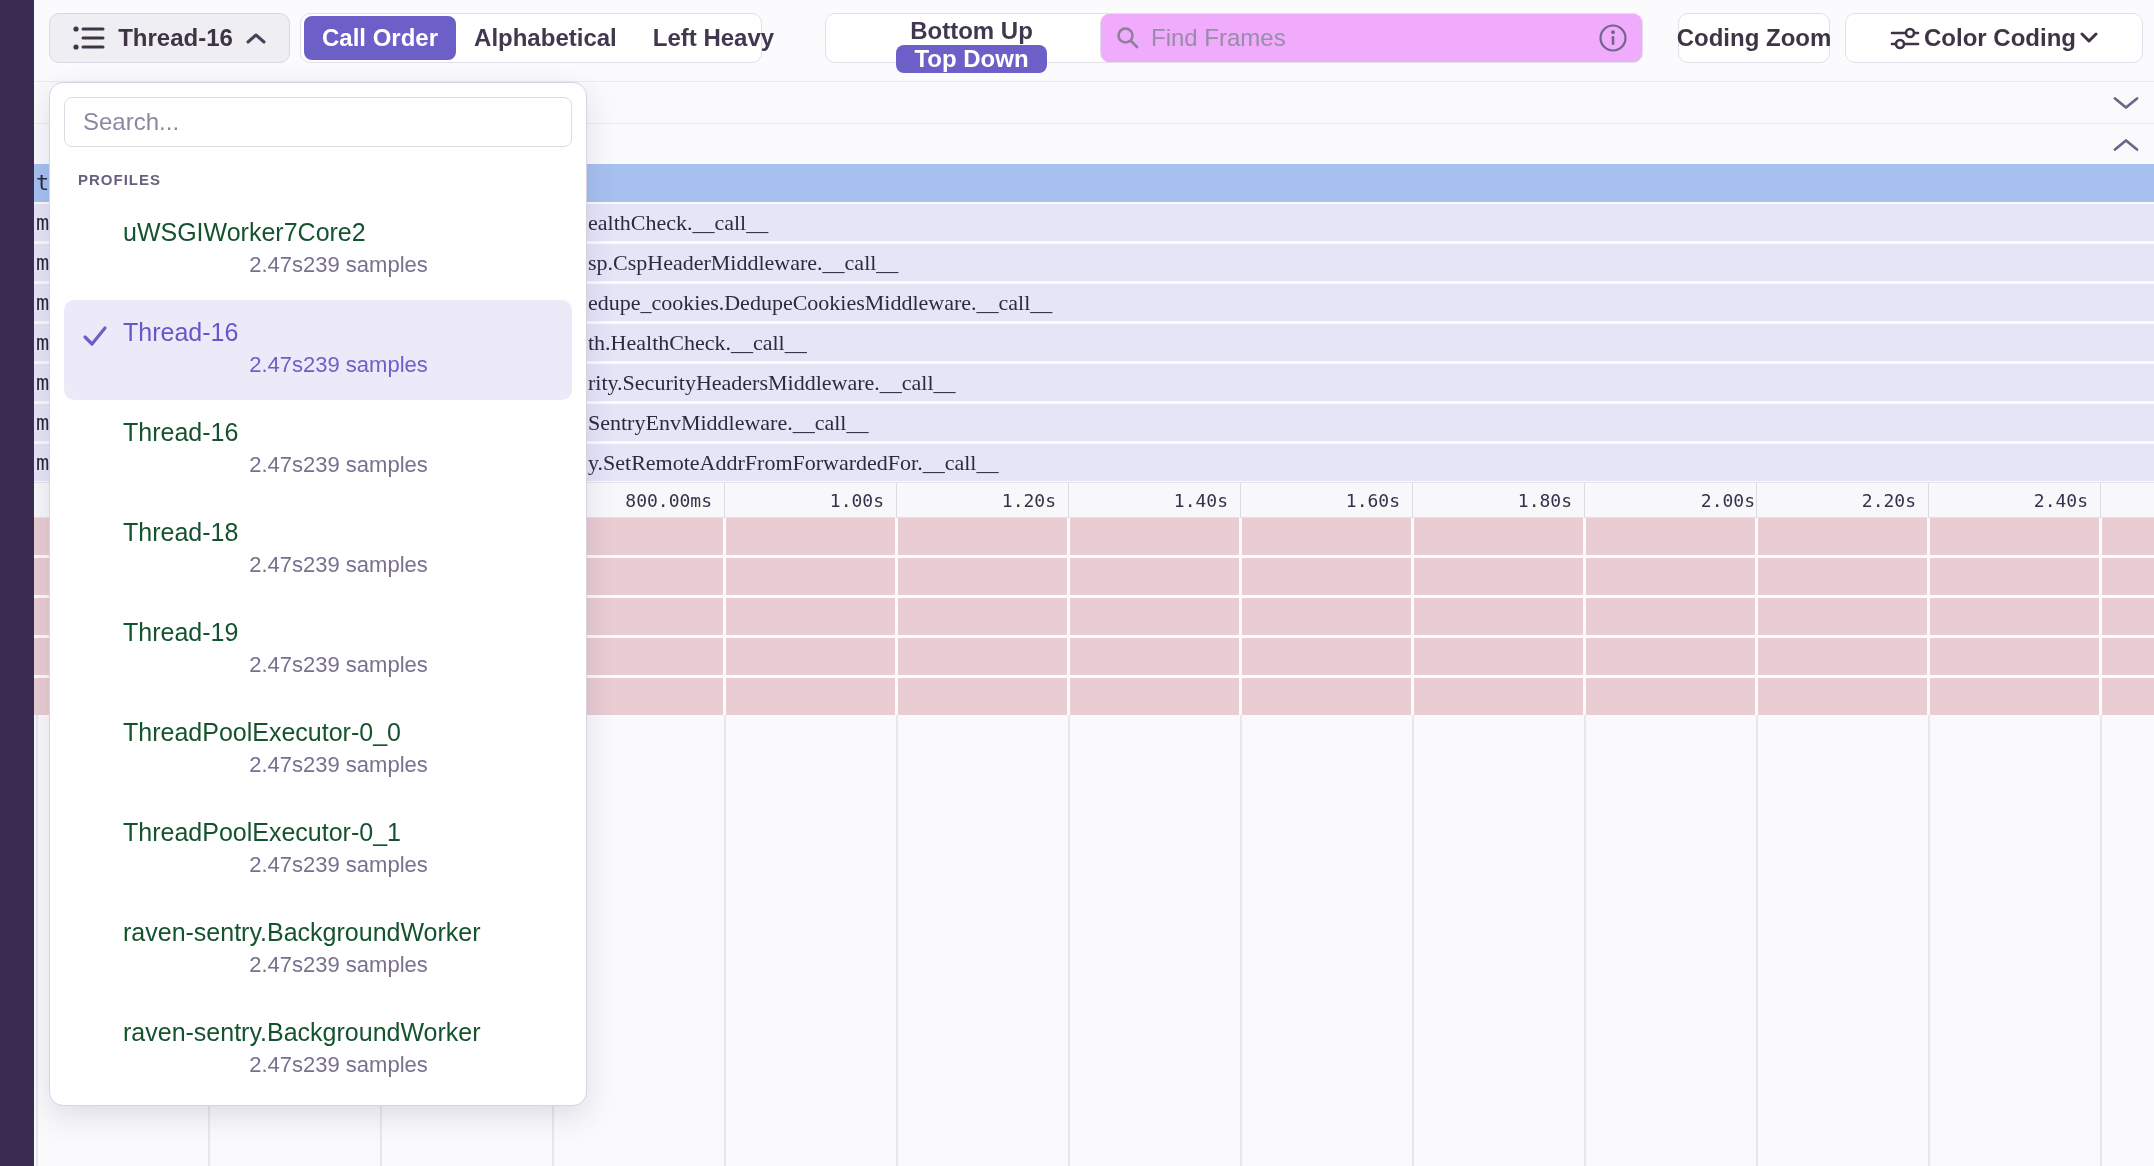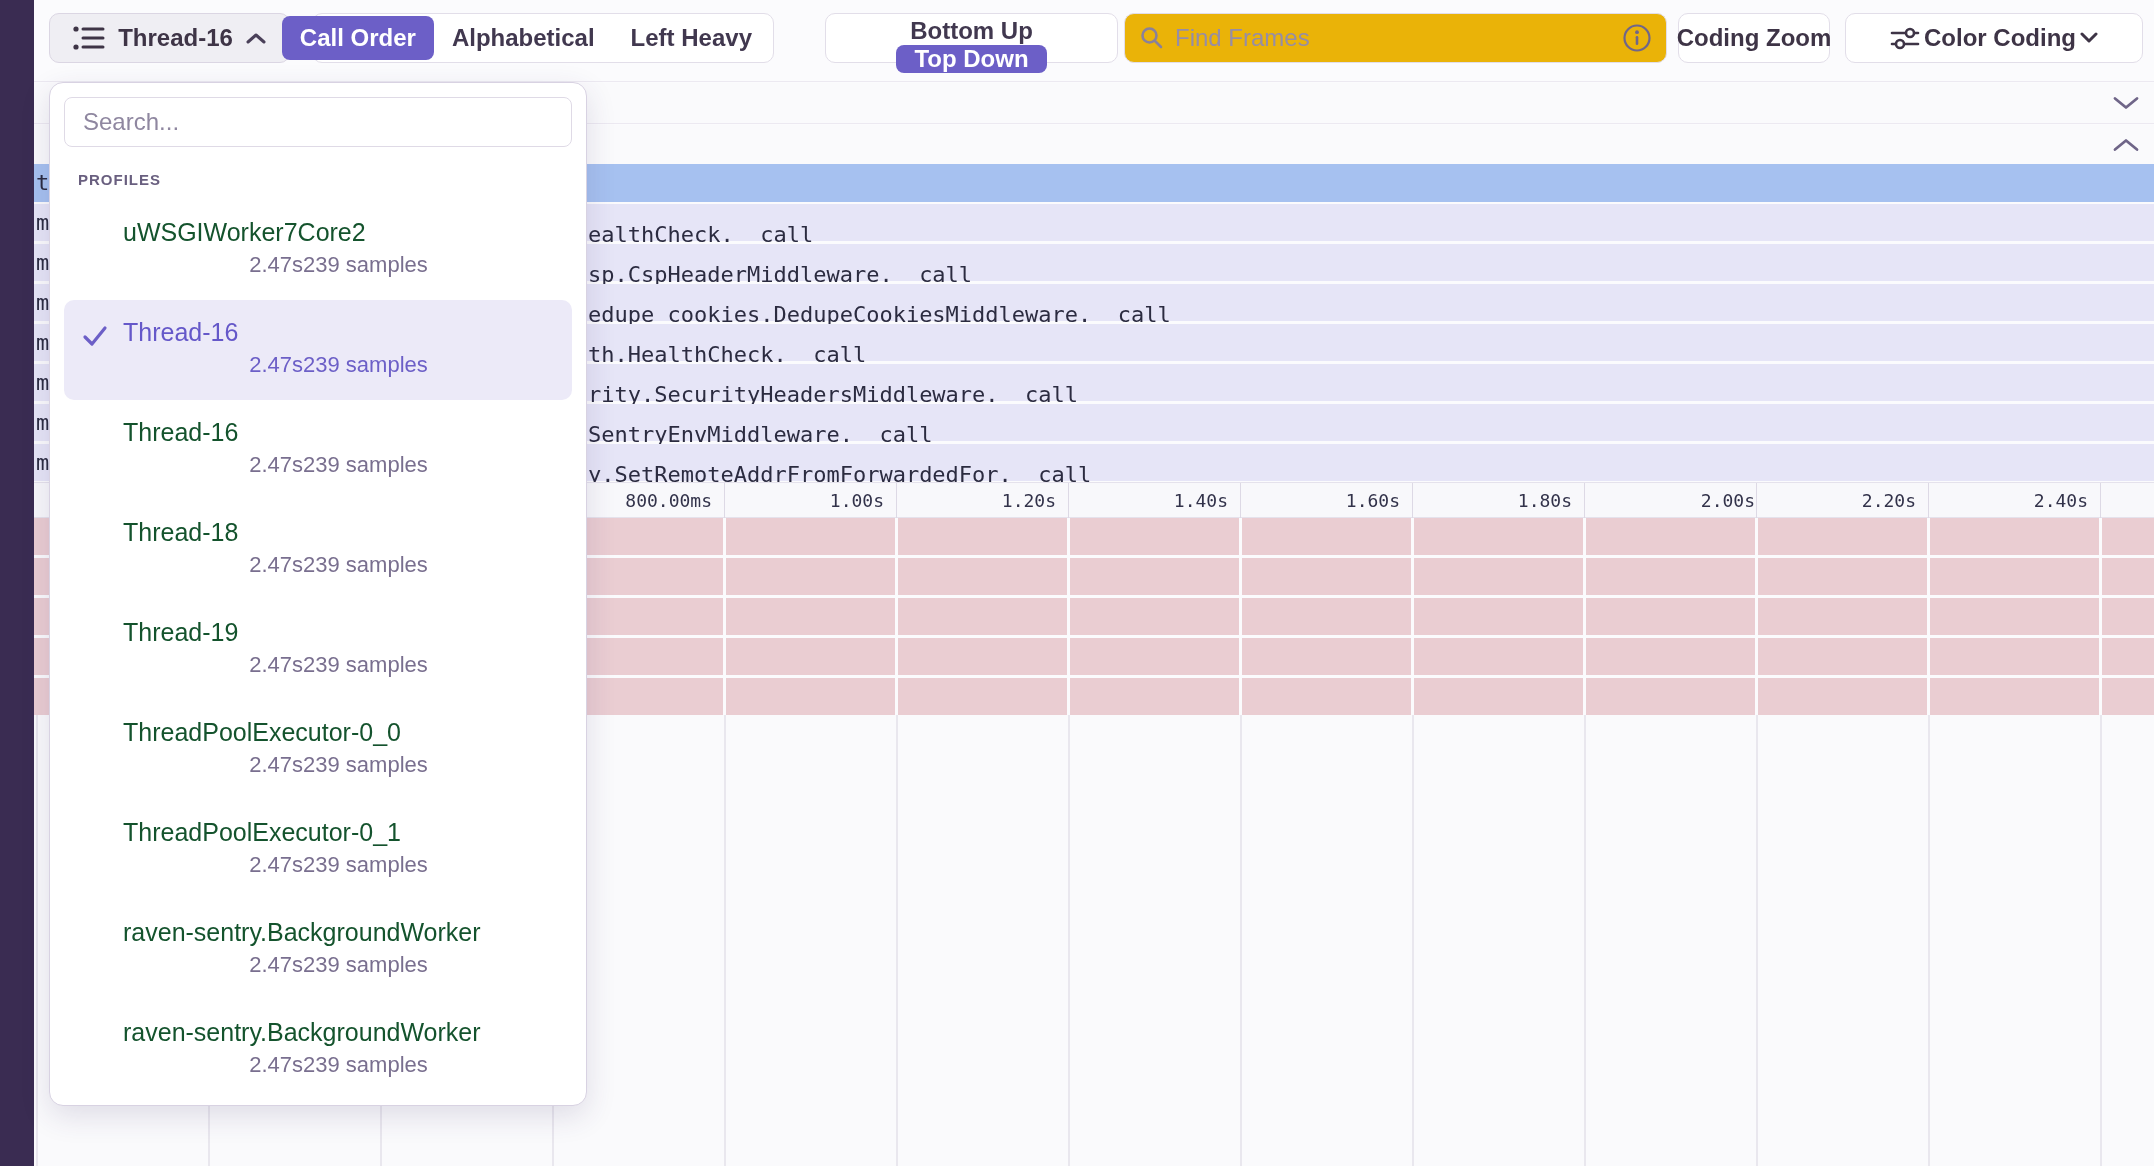--- a/index.html
+++ b/index.html
@@ -18,36 +18,36 @@
   .btn {
     position:absolute; top:13px; height:50px; display:flex; align-items:center; justify-content:center;
     background:#FFFFFF; border:1.5px solid #E2DEE9; border-radius:10px;
     font-size:24px; font-weight:bold; color:#3E3446; white-space:nowrap; cursor:pointer;
   }
   #thread-btn { left:15px; width:241px; background:#EFEEF3; border-color:#DBD6E3; gap:12px; }
   .seg-group { position:absolute; top:13px; height:50px; display:flex; align-items:center; background:#FFFFFF; border:1.5px solid #E2DEE9; border-radius:10px; padding:3px; }
   .seg { height:44px; display:flex; align-items:center; padding:0 18px; border-radius:8px; font-size:24px; font-weight:bold; color:#41384F; cursor:pointer; white-space:nowrap; }
   .seg.active { background:#6C5FC7; color:#FFFFFF; }
   .seg-divider { width:1.5px; height:28px; background:#E2DEE9; }
-  #find-wrap { position:absolute; left:1090px; top:13px; width:543px; height:50px; background:#eab308; border:1.5px solid #E2DEE9; border-radius:10px; display:flex; align-items:center; padding:0 14px; gap:10px; }
+  #find-wrap { position:absolute; left:1066px; top:13px; width:543px; height:50px; background:#f0abfc; border:1.5px solid #E2DEE9; border-radius:10px; display:flex; align-items:center; padding:0 14px; gap:10px; }
   #find-input { flex:1; border:none; outline:none; font-size:24px; color:#3E3446; font-family:"Liberation Sans",sans-serif; background:transparent; }
   #find-input::placeholder { color:#968DA6; }
   #reset-btn { left:1644px; width:152px; }
   #color-btn { left:1811px; width:298px; gap:3px; }
 
   
   .panel-row { left:34px; width:2120px; background:#FAFAFC; }
   #panel-row-1 { top:83px; height:41px; border-bottom:1px solid #ECE9F1; }
   #panel-row-2 { top:125px; height:39px; }
   .row-chevron { position:absolute; right:14px; top:50%; transform:translateY(-50%); cursor:pointer; display:flex; }
 
   
   .flame-row { left:34px; width:2120px; font-family:"DejaVu Sans Mono", monospace; font-size:22px; color:#2B2B40; }
   .flame-row .lchar { position:absolute; left:2px; top:0; line-height:inherit; }
-  .flame-row .rtext { position:absolute; left:554px; top:12px; line-height:inherit; white-space:pre; }
+  .flame-row .rtext { position:absolute; left:554px; top:0; line-height:inherit; white-space:pre;font-family:Liberation Serif, serif; }
   #row-blue { top:164px; height:38px; line-height:38px; background:#A6C1F0; }
   .row-lav { height:37px; line-height:37px; background:#E6E5F7; }
 
   
   #axis { left:34px; top:482px; width:2120px; height:36px; background:#F8F8FB; border-top:1px solid #E5E2EC; border-bottom:1px solid #E5E2EC; }
   .tick-label { position:absolute; top:0; height:36px; line-height:36px; font-family:"DejaVu Sans Mono", monospace; font-size:18px; color:#32324A; }
   .tick-line { position:absolute; top:0; width:1px; height:36px; background:#DDD9E5; }
 
   
   #pink-region { left:0; top:518px; width:2154px; height:197px; }
@@ -97,21 +97,21 @@
         </svg>
       </span>
       <span>Thread-16</span>
       <span>
         <svg width="22" height="13" viewBox="0 0 22 13">
           <polyline points="3,10 11,3 19,10" fill="none" stroke="#4A4059" stroke-width="3" stroke-linecap="round" stroke-linejoin="round"></polyline>
         </svg>
       </span>
     </div>
 
-    <div class="seg-group" style="left:278px; width:462px;justify-content:flex-end;">
+    <div class="seg-group" style="left:266px; width:462px;">
       <div class="seg active">Call Order</div>
       <div class="seg">Alphabetical</div>
       <div class="seg-divider"></div>
       <div class="seg">Left Heavy</div>
     </div>
 
     <div class="seg-group" style="left:791px; width:293px;flex-direction:column;">
       <div class="seg">Bottom Up</div>
       <div class="seg active">Top Down</div>
     </div>

